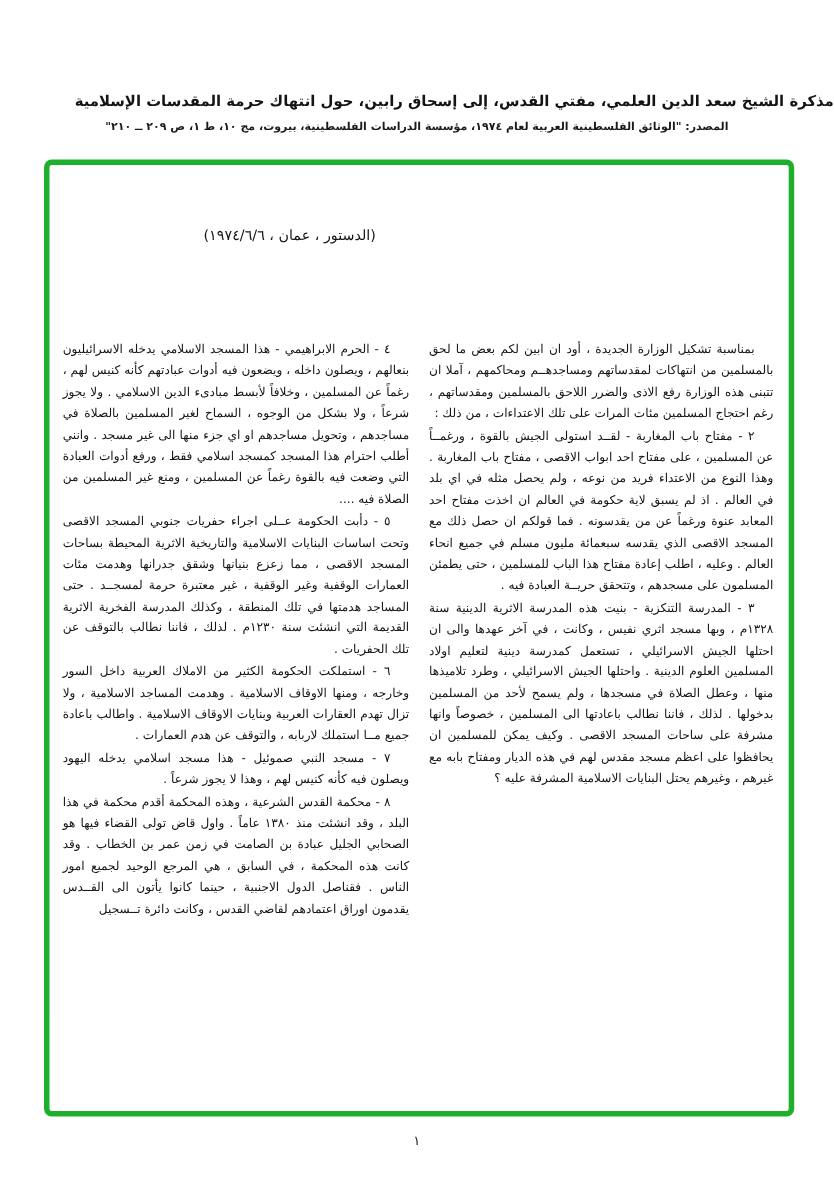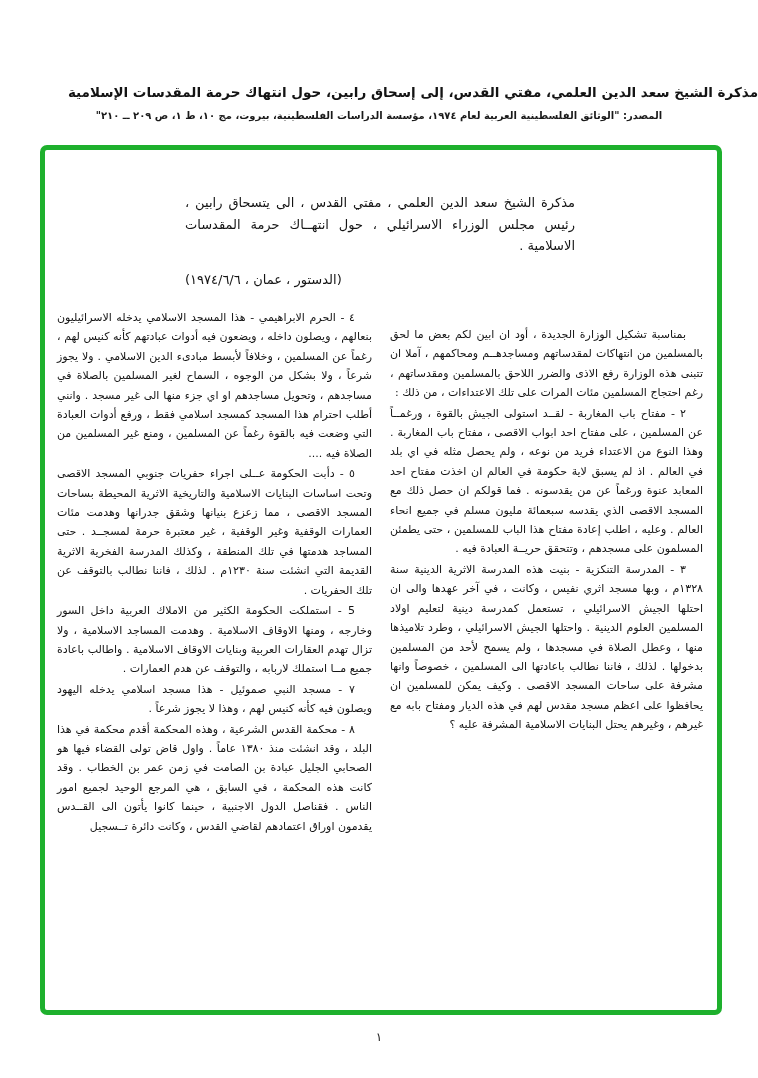--- a/index.html
+++ b/index.html
@@ -35,51 +35,50 @@
     font-size:13px;
   }
   .columns {
     position:absolute; top:158px; left:12px; right:14px;
     display:flex; gap:18px; direction:rtl;
   }
   .col {
     direction:rtl; text-align:justify; text-justify:inter-word;
     font-size:11px; line-height:19.4px;
   }
-  .col-a { width:313px;margin-top:17px; }
+  .col-a { width:313px; }
   .col-b { width:315px; }
   .col p { text-indent:17px; margin:0 0 1px 0; }
   .page-number {
     position:absolute; top:1030px; left:0; width:758px;
     text-align:center; font-size:12px; color:#222;
   }
 </style>
 </head>
 <body>
 
 <div class="doc-title">مذكرة الشيخ سعد الدين العلمي، مفتي القدس، إلى إسحاق رابين، حول انتهاك حرمة المقدسات الإسلامية</div>
 <div class="doc-source">المصدر: "الوثائق الفلسطينية العربية لعام ١٩٧٤، مؤسسة الدراسات الفلسطينية، بيروت، مج ١٠، ط ١، ص ٢٠٩ ــ ٢١٠"</div>
 
 <div class="green-box">
 
   <div class="letter-head">
-    <div>مذكرة الشيخ سعد الدين العلمي ، مفتي القدس ، الى يتسحاق رابين ، رئيس مجلس الوزراء الاسرائيلي ، حول انتهــاك حرمة المقدسات الاسلامية .</div>
     <div class="letter-date">(الدستور ، عمان ، ١٩٧٤/٦/٦)</div>
   </div>
 
   <div class="columns">
     <div class="col col-a">
       <p>بمناسبة تشكيل الوزارة الجديدة ، أود ان ابين لكم بعض ما لحق بالمسلمين من انتهاكات لمقدساتهم ومساجدهــم ومحاكمهم ، آملا ان تتبنى هذه الوزارة رفع الاذى والضرر اللاحق بالمسلمين ومقدساتهم ، رغم احتجاج المسلمين مئات المرات على تلك الاعتداءات ، من ذلك :</p>
       <p>٢ - مفتاح باب المغاربة - لقــد استولى الجيش بالقوة ، ورغمــاً عن المسلمين ، على مفتاح احد ابواب الاقصى ، مفتاح باب المغاربة . وهذا النوع من الاعتداء فريد من نوعه ، ولم يحصل مثله في اي بلد في العالم . اذ لم يسبق لاية حكومة في العالم ان اخذت مفتاح احد المعابد عنوة ورغماً عن من يقدسونه . فما قولكم ان حصل ذلك مع المسجد الاقصى الذي يقدسه سبعمائة مليون مسلم في جميع انحاء العالم . وعليه ، اطلب إعادة مفتاح هذا الباب للمسلمين ، حتى يطمئن المسلمون على مسجدهم ، وتتحقق حريــة العبادة فيه .</p>
       <p>٣ - المدرسة التنكزية - بنيت هذه المدرسة الاثرية الدينية سنة ١٣٢٨م ، وبها مسجد اثري نفيس ، وكانت ، في آخر عهدها والى ان احتلها الجيش الاسرائيلي ، تستعمل كمدرسة دينية لتعليم اولاد المسلمين العلوم الدينية . واحتلها الجيش الاسرائيلي ، وطرد تلاميذها منها ، وعطل الصلاة في مسجدها ، ولم يسمح لأحد من المسلمين بدخولها . لذلك ، فاننا نطالب باعادتها الى المسلمين ، خصوصاً وانها مشرفة على ساحات المسجد الاقصى . وكيف يمكن للمسلمين ان يحافظوا على اعظم مسجد مقدس لهم في هذه الديار ومفتاح بابه مع غيرهم ، وغيرهم يحتل البنايات الاسلامية المشرفة عليه ؟</p>
     </div>
     <div class="col col-b">
       <p>٤ - الحرم الابراهيمي - هذا المسجد الاسلامي يدخله الاسرائيليون بنعالهم ، ويصلون داخله ، ويضعون فيه أدوات عبادتهم كأنه كنيس لهم ، رغماً عن المسلمين ، وخلافاً لأبسط مبادىء الدين الاسلامي . ولا يجوز شرعاً ، ولا بشكل من الوجوه ، السماح لغير المسلمين بالصلاة في مساجدهم ، وتحويل مساجدهم او اي جزء منها الى غير مسجد . وانني أطلب احترام هذا المسجد كمسجد اسلامي فقط ، ورفع أدوات العبادة التي وضعت فيه بالقوة رغماً عن المسلمين ، ومنع غير المسلمين من الصلاة فيه ....</p>
       <p>٥ - دأبت الحكومة عــلى اجراء حفريات جنوبي المسجد الاقصى وتحت اساسات البنايات الاسلامية والتاريخية الاثرية المحيطة بساحات المسجد الاقصى ، مما زعزع بنيانها وشقق جدرانها وهدمت مئات العمارات الوقفية وغير الوقفية ، غير معتبرة حرمة لمسجــد . حتى المساجد هدمتها في تلك المنطقة ، وكذلك المدرسة الفخرية الاثرية القديمة التي انشئت سنة ١٢٣٠م . لذلك ، فاننا نطالب بالتوقف عن تلك الحفريات .</p>
-      <p>5 - استملكت الحكومة الكثير من الاملاك العربية داخل السور وخارجه ، ومنها الاوقاف الاسلامية . وهدمت المساجد الاسلامية ، ولا تزال تهدم العقارات العربية وبنايات الاوقاف الاسلامية . واطالب باعادة جميع مــا استملك لاربابه ، والتوقف عن هدم العمارات .</p>
+      <p>٦ - استملكت الحكومة الكثير من الاملاك العربية داخل السور وخارجه ، ومنها الاوقاف الاسلامية . وهدمت المساجد الاسلامية ، ولا تزال تهدم العقارات العربية وبنايات الاوقاف الاسلامية . واطالب باعادة جميع مــا استملك لاربابه ، والتوقف عن هدم العمارات .</p>
       <p>٧ - مسجد النبي صموئيل - هذا مسجد اسلامي يدخله اليهود ويصلون فيه كأنه كنيس لهم ، وهذا لا يجوز شرعاً .</p>
       <p>٨ - محكمة القدس الشرعية ، وهذه المحكمة أقدم محكمة في هذا البلد ، وقد انشئت منذ ١٣٨٠ عاماً . واول قاض تولى القضاء فيها هو الصحابي الجليل عبادة بن الصامت في زمن عمر بن الخطاب . وقد كانت هذه المحكمة ، في السابق ، هي المرجع الوحيد لجميع امور الناس . فقناصل الدول الاجنبية ، حينما كانوا يأتون الى القــدس يقدمون اوراق اعتمادهم لقاضي القدس ، وكانت دائرة تــسجيل</p>
     </div>
   </div>
 
 </div>
 
 <div class="page-number">١</div>
 
 </body></html>

